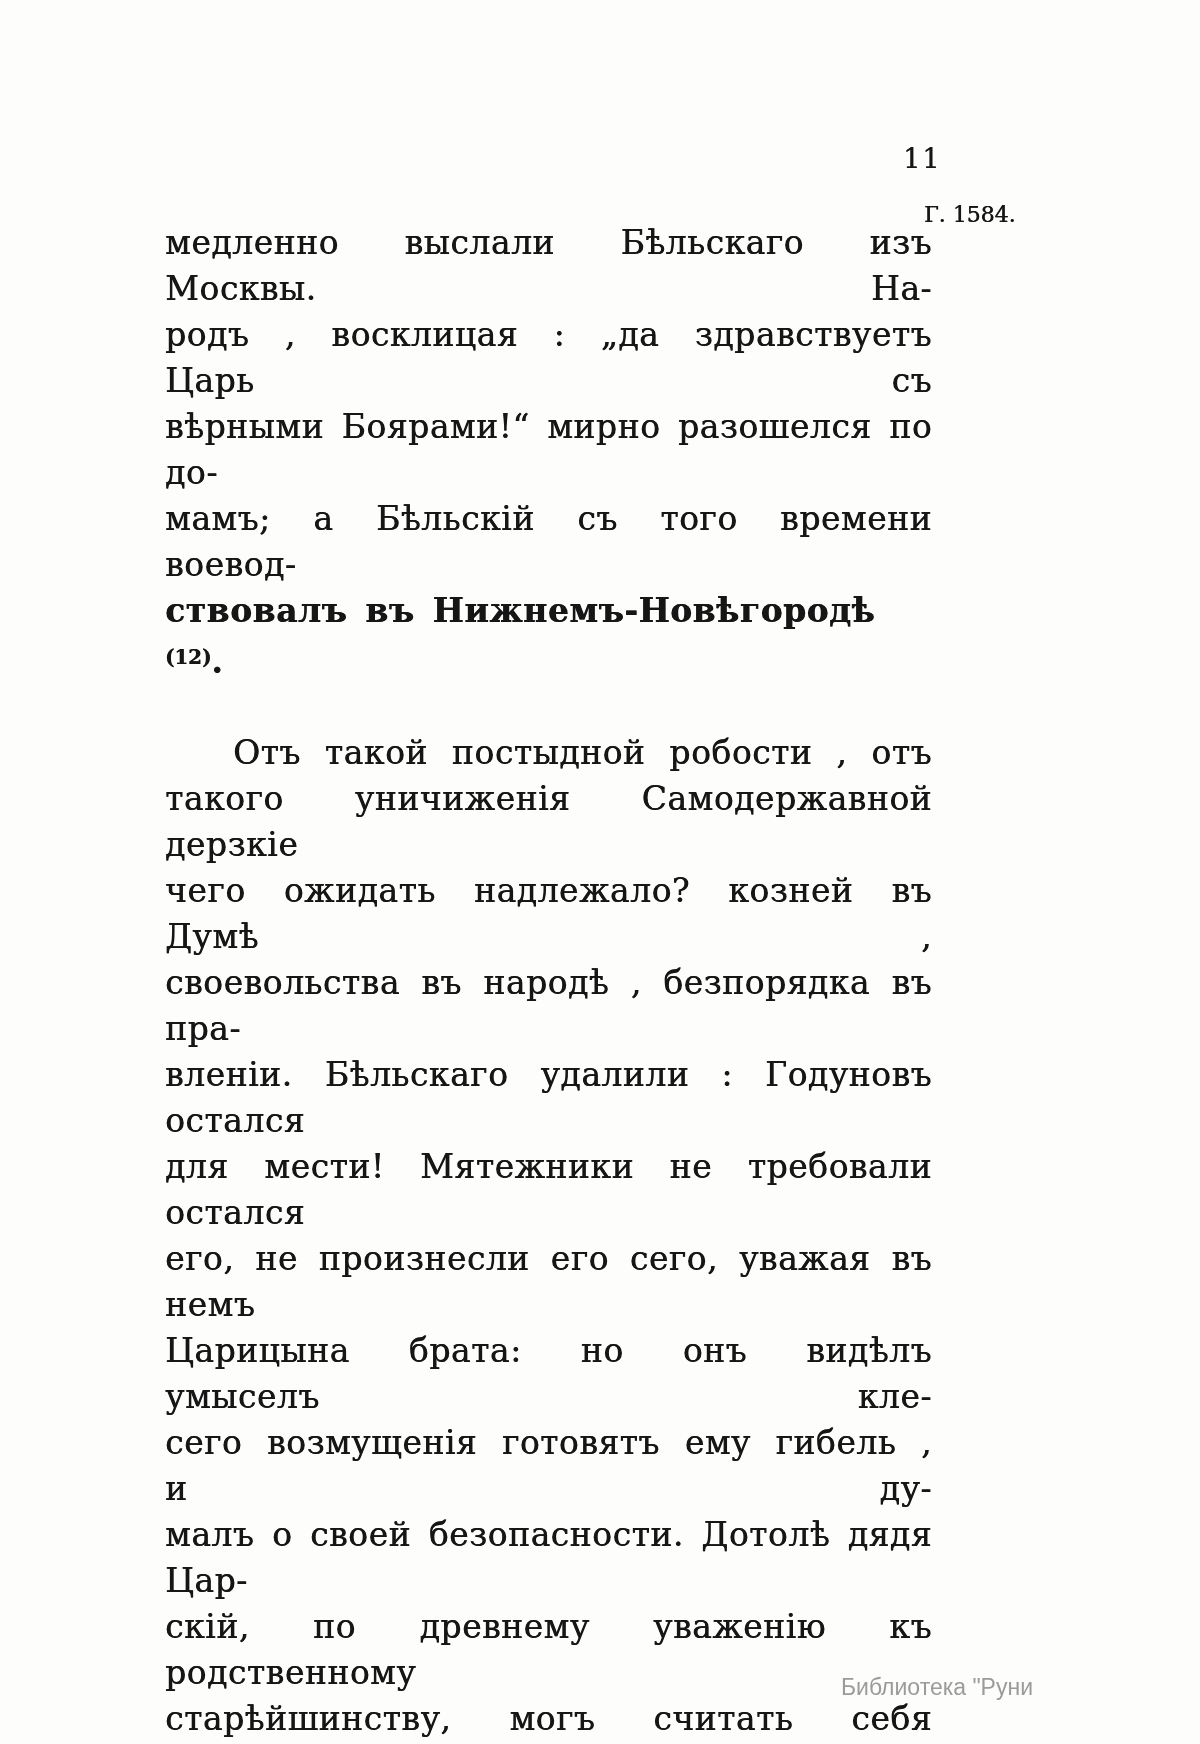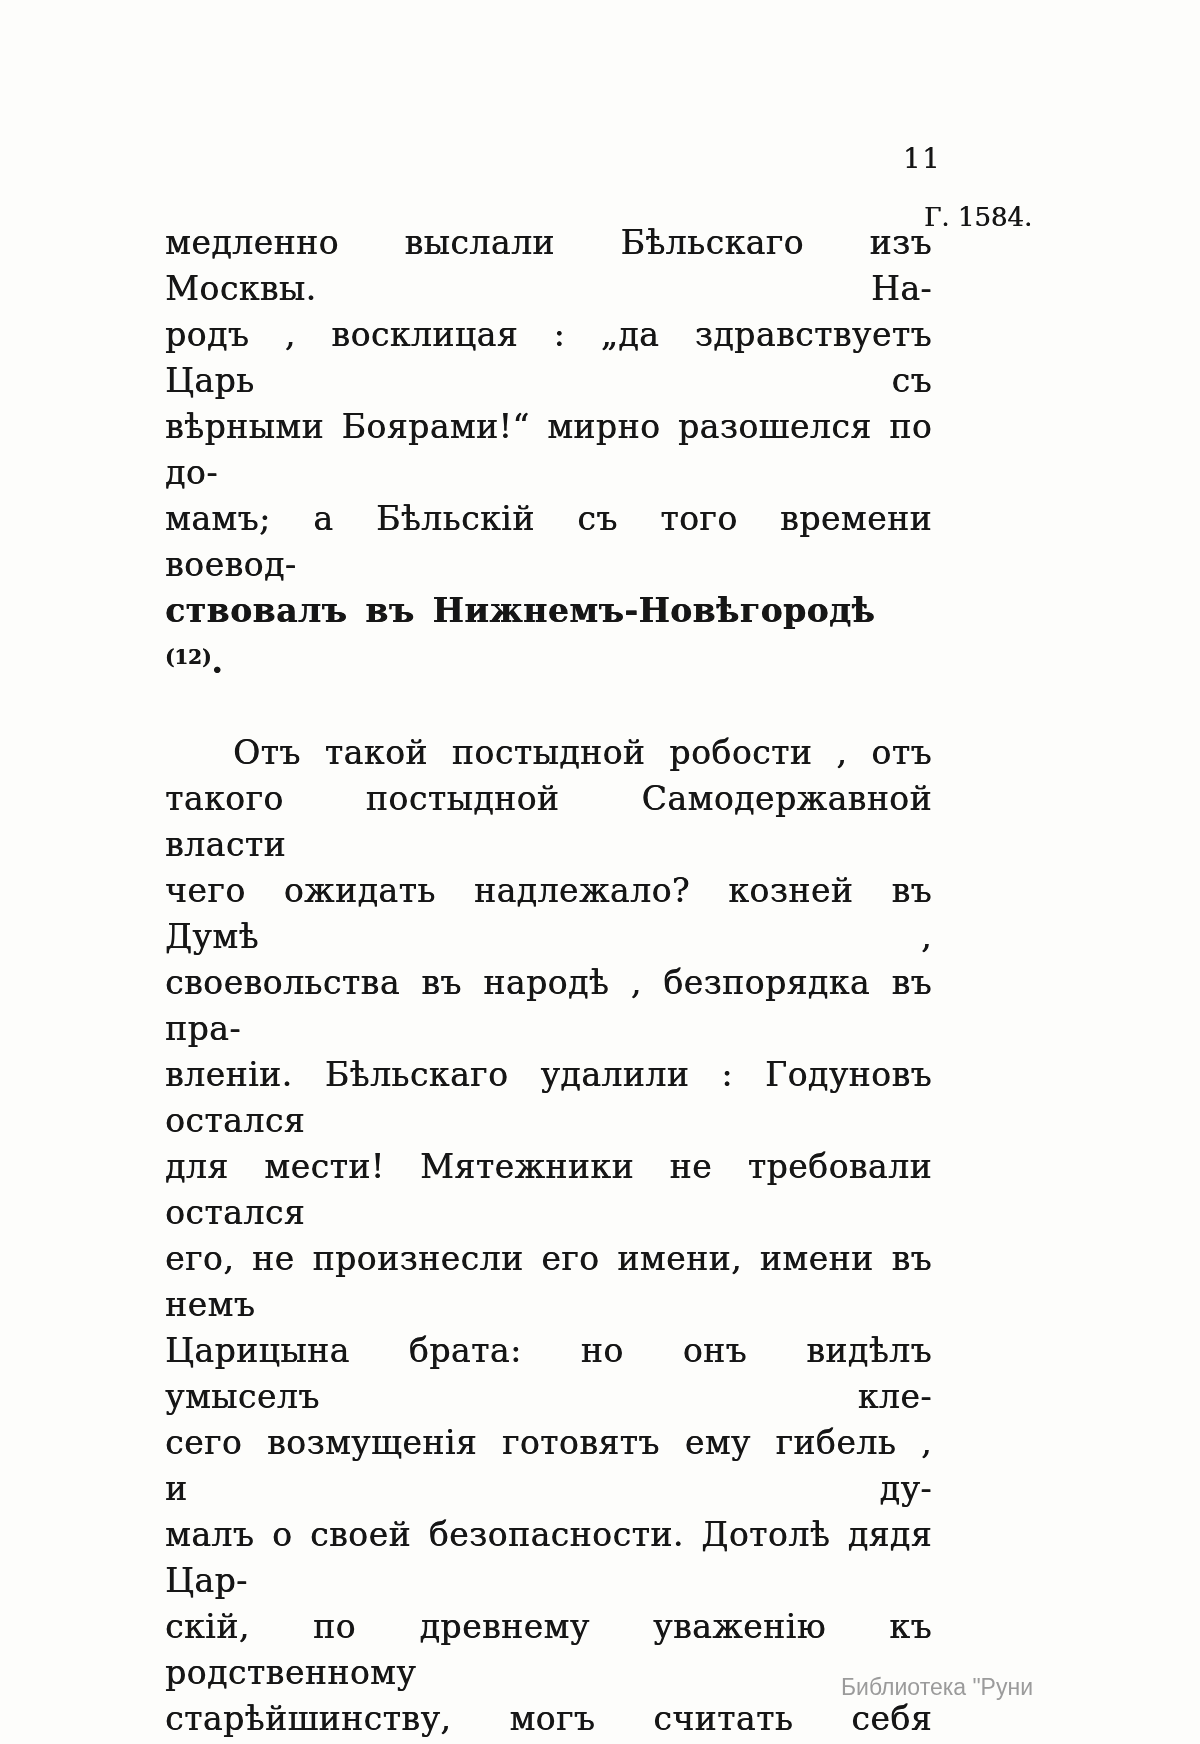--- a/index.html
+++ b/index.html
@@ -21,21 +21,21 @@
     top: 143px;
     left: 903px;
     font-size: 27px;
     letter-spacing: 2px;
     text-shadow: 0.4px 0 0 currentColor;
   }
   .margin-note {
     position: absolute;
     top: 202px;
     left: 924px;
-    font-size: 26px;
+    font-size: 22px;
     white-space: nowrap;
     text-shadow: 0.4px 0 0 currentColor;
   }
   .text-block {
     position: absolute;
     top: 212px;
     left: 157px;
     width: 783px;
     font-size: 33px;
     line-height: 46px;
@@ -90,26 +90,26 @@
     <div class="paragraph paragraph-1">
       <div class="line">медленно выслали Бѣльскаго изъ Москвы. На-</div>
       <div class="line">родъ , восклицая : „да здравствуетъ Царь съ</div>
       <div class="line">вѣрными Боярами!“ мирно разошелся по до-</div>
       <div class="line">мамъ; а Бѣльскій съ того времени воевод-</div>
       <div class="line flush-left">ствовалъ въ Нижнемъ-Новѣгородѣ <sup>(12)</sup>.</div>
     </div>
 
     <div class="paragraph paragraph-2">
       <div class="line indent">Отъ такой постыдной робости , отъ</div>
-      <div class="line">такого постыдной Самодержавной власти</div>
+      <div class="line">такого уничиженія Самодержавной дерзкіе</div>
       <div class="line">чего ожидать надлежало? козней въ Думѣ ,</div>
       <div class="line">своевольства въ народѣ , безпорядка въ пра-</div>
       <div class="line">вленіи. Бѣльскаго удалили : Годуновъ остался</div>
       <div class="line">для мести! Мятежники не требовали остался</div>
-      <div class="line">его, не произнесли его имени, имени въ немъ</div>
+      <div class="line">его, не произнесли его сего, уважая въ немъ</div>
       <div class="line">Царицына брата: но онъ видѣлъ умыселъ кле-</div>
       <div class="line">сего возмущенія готовятъ ему гибель , и ду-</div>
       <div class="line">малъ о своей безопасности. Дотолѣ дядя Цар-</div>
       <div class="line">скій, по древнему уваженію къ родственному</div>
       <div class="line">старѣйшинству, могъ считать себя первымъ</div>
 
     </div>
 
   </div>
 

